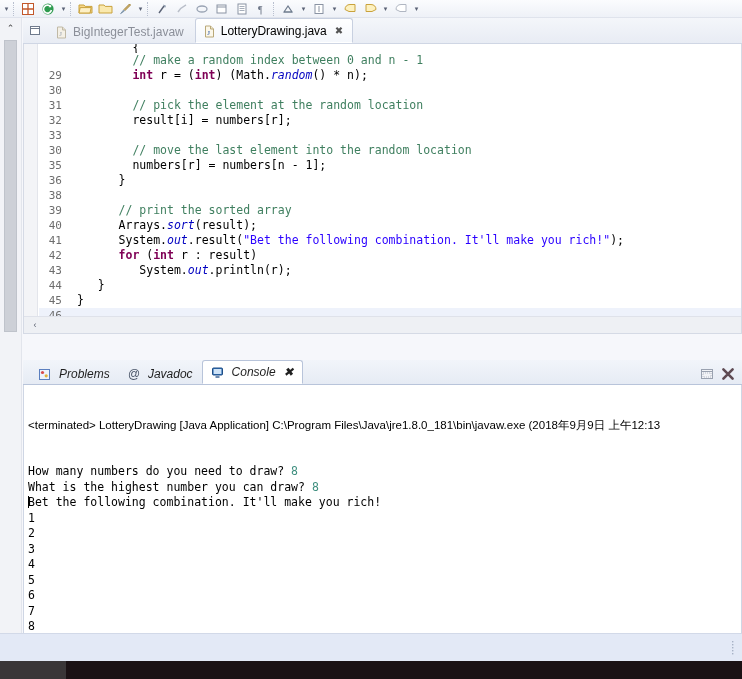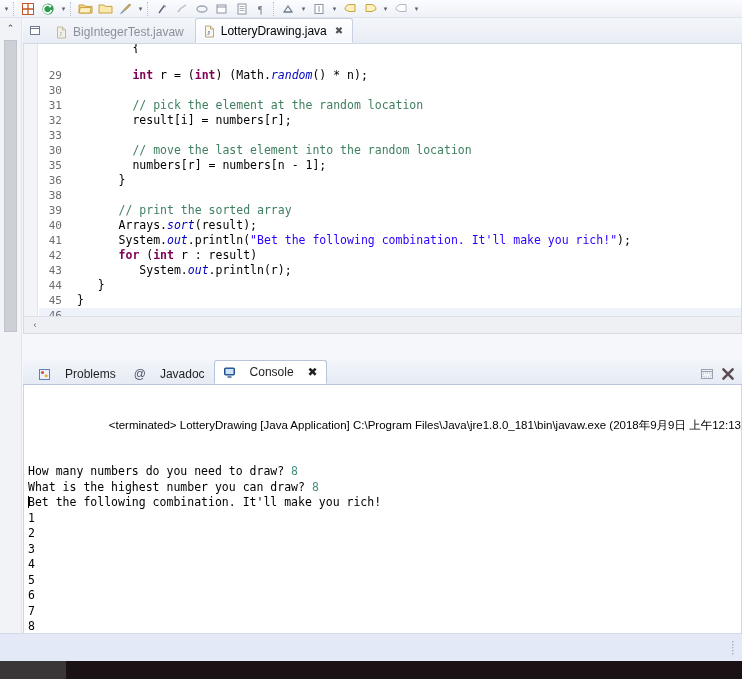--- a/index.html
+++ b/index.html
@@ -98,43 +98,43 @@
 
   
   .console-part{position:absolute;left:23px;top:360px;width:719px;height:301px;}
   .ctabrow{
     position:absolute;left:0;top:0;width:719px;height:25px;
     background:linear-gradient(#f2f5fa,#e6ebf4);
     border-bottom:1px solid #b8c4da;box-sizing:border-box;
     display:flex;align-items:flex-end;
   }
   .ctab{
-    height:22px;display:flex;align-items:center;gap:14px;padding:0 8px;
+    height:22px;display:flex;align-items:center;gap:8px;padding:0 8px;
     font-size:12px;color:#1f1f1f;flex:none;white-space:nowrap;box-sizing:border-box;
-    border:1px solid transparent;border-bottom:none;
+    border:1px solid transparent;border-bottom:none;font-style:italic;
   }
   .ctab.active{
     background:#ffffff;height:24px;border:1px solid #b8c4da;border-bottom:1px solid #fff;
     border-radius:3px 3px 0 0;
   }
   .ctools{margin-left:auto;display:flex;align-items:center;gap:7px;padding:0 7px 3px 0;}
 
   .console-body{
     position:absolute;left:0;top:25px;width:719px;height:276px;
     background:#ffffff;border:1px solid #cfd6e4;border-top:none;box-sizing:border-box;
     overflow:hidden;
   }
   .con-text{
     padding:2px 0 0 4px;
     font-family:"DejaVu Sans Mono","Liberation Mono",monospace;
     font-size:11.5px;line-height:15.5px;white-space:pre;
   }
   .con-head{
     font-family:"Liberation Sans",sans-serif;font-size:11.5px;color:#000;
-    white-space:nowrap;overflow:hidden;line-height:15px;text-align:right;
+    white-space:nowrap;overflow:hidden;line-height:15px;
   }
   .inp{color:#3f8f7f;}
   .caret{display:inline-block;width:1px;height:12px;background:#000;
          vertical-align:-2px;margin-right:-1px;}
   .chscroll{
     position:absolute;left:0;bottom:0;width:719px;height:18px;
     background:#eef0f4;border-top:1px solid #dfe2ea;box-sizing:border-box;
     display:flex;align-items:center;
   }
   .chscroll .harw{width:22px;text-align:center;font-size:9px;color:#5c6170;}
@@ -303,33 +303,33 @@
     </div>
 
     <div class="code-wrap">
       <div class="ruler-left"></div>
       <div class="codebody">
         <div class="cline" style="height:9px;overflow:hidden;">
           <span class="lnum"></span>
           <span class="ctext pl">        {</span>
         </div>
         <div id="code-lines">
-            <div class="cline"><span class="lnum">29</span><span class="ctext"><span class="pl">        </span></span></div>
+            <div class="cline"><span class="lnum">29</span><span class="ctext"><span class="pl">        </span><span class="cm">// make a random index between 0 and n - 1</span></span></div>
             <div class="cline"><span class="lnum">30</span><span class="ctext"><span class="pl">        </span><span class="kw">int</span><span class="pl"> r = (</span><span class="kw">int</span><span class="pl">) (Math.</span><span class="fl">random</span><span class="pl">() * n);</span></span></div>
             <div class="cline"><span class="lnum">31</span><span class="ctext"></span></div>
             <div class="cline"><span class="lnum">32</span><span class="ctext"><span class="pl">        </span><span class="cm">// pick the element at the random location</span></span></div>
             <div class="cline"><span class="lnum">33</span><span class="ctext"><span class="pl">        result[i] = numbers[r];</span></span></div>
             <div class="cline"><span class="lnum">30</span><span class="ctext"></span></div>
             <div class="cline"><span class="lnum">35</span><span class="ctext"><span class="pl">        </span><span class="cm">// move the last element into the random location</span></span></div>
             <div class="cline"><span class="lnum">36</span><span class="ctext"><span class="pl">        numbers[r] = numbers[n - 1];</span></span></div>
             <div class="cline"><span class="lnum">38</span><span class="ctext"><span class="pl">      }</span></span></div>
             <div class="cline"><span class="lnum">39</span><span class="ctext"></span></div>
             <div class="cline"><span class="lnum">40</span><span class="ctext"><span class="pl">      </span><span class="cm">// print the sorted array</span></span></div>
             <div class="cline"><span class="lnum">41</span><span class="ctext"><span class="pl">      Arrays.</span><span class="fl">sort</span><span class="pl">(result);</span></span></div>
-            <div class="cline"><span class="lnum">42</span><span class="ctext"><span class="pl">      System.</span><span class="fl">out</span><span class="pl">.println(</span><span class="st">"Bet the following combination. It'll make you rich!"</span><span class="pl">);</span></span></div>
+            <div class="cline"><span class="lnum">42</span><span class="ctext"><span class="pl">      System.</span><span class="fl">out</span><span class="pl">.result(</span><span class="st">"Bet the following combination. It'll make you rich!"</span><span class="pl">);</span></span></div>
             <div class="cline"><span class="lnum">43</span><span class="ctext"><span class="pl">      </span><span class="kw">for</span><span class="pl"> (</span><span class="kw">int</span><span class="pl"> r : result)</span></span></div>
             <div class="cline"><span class="lnum">44</span><span class="ctext"><span class="pl">         System.</span><span class="fl">out</span><span class="pl">.println(r);</span></span></div>
             <div class="cline"><span class="lnum">45</span><span class="ctext"><span class="pl">   }</span></span></div>
             <div class="cline"><span class="lnum">46</span><span class="ctext"><span class="pl">}</span></span></div>
             <div class="cline cur"><span class="lnum">47</span><span class="ctext"></span></div>
           </div>
       </div>
       <div class="hscroll">
         <span class="harw">‹</span>
       </div>

